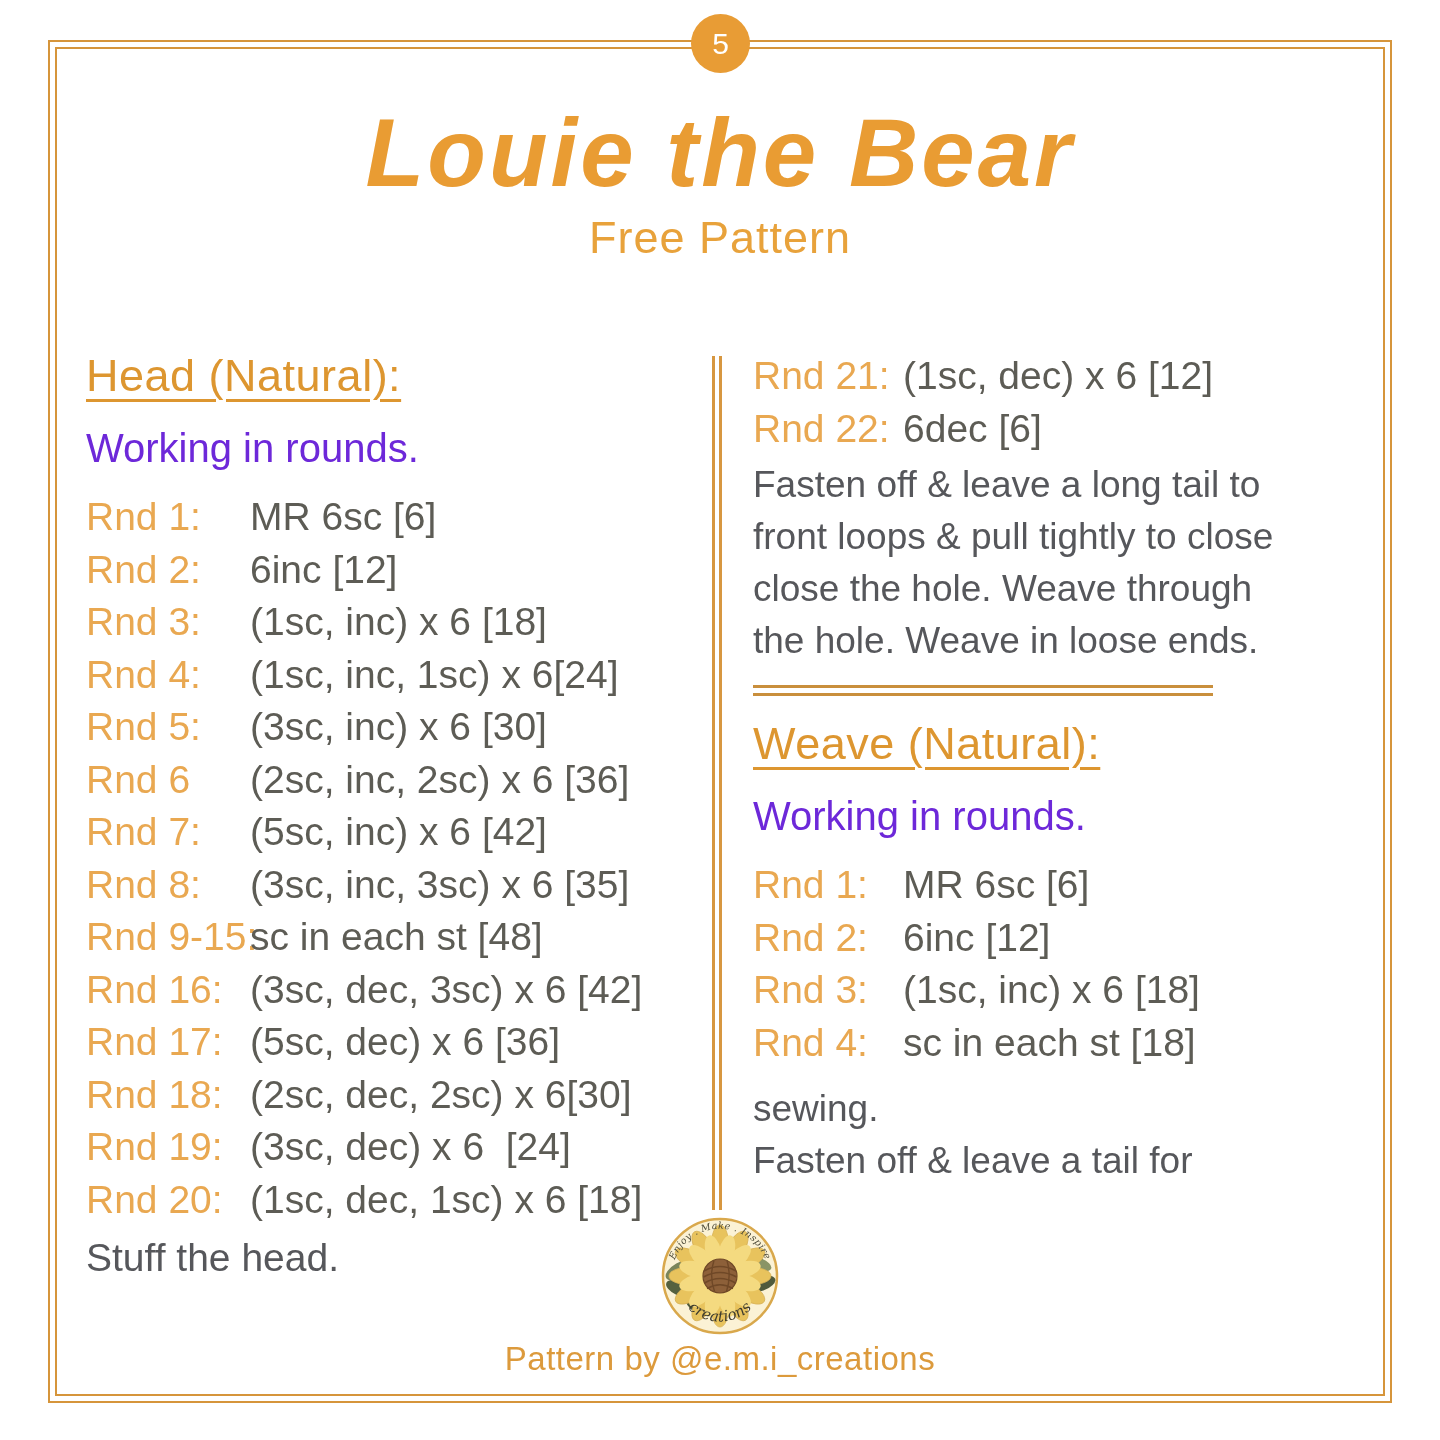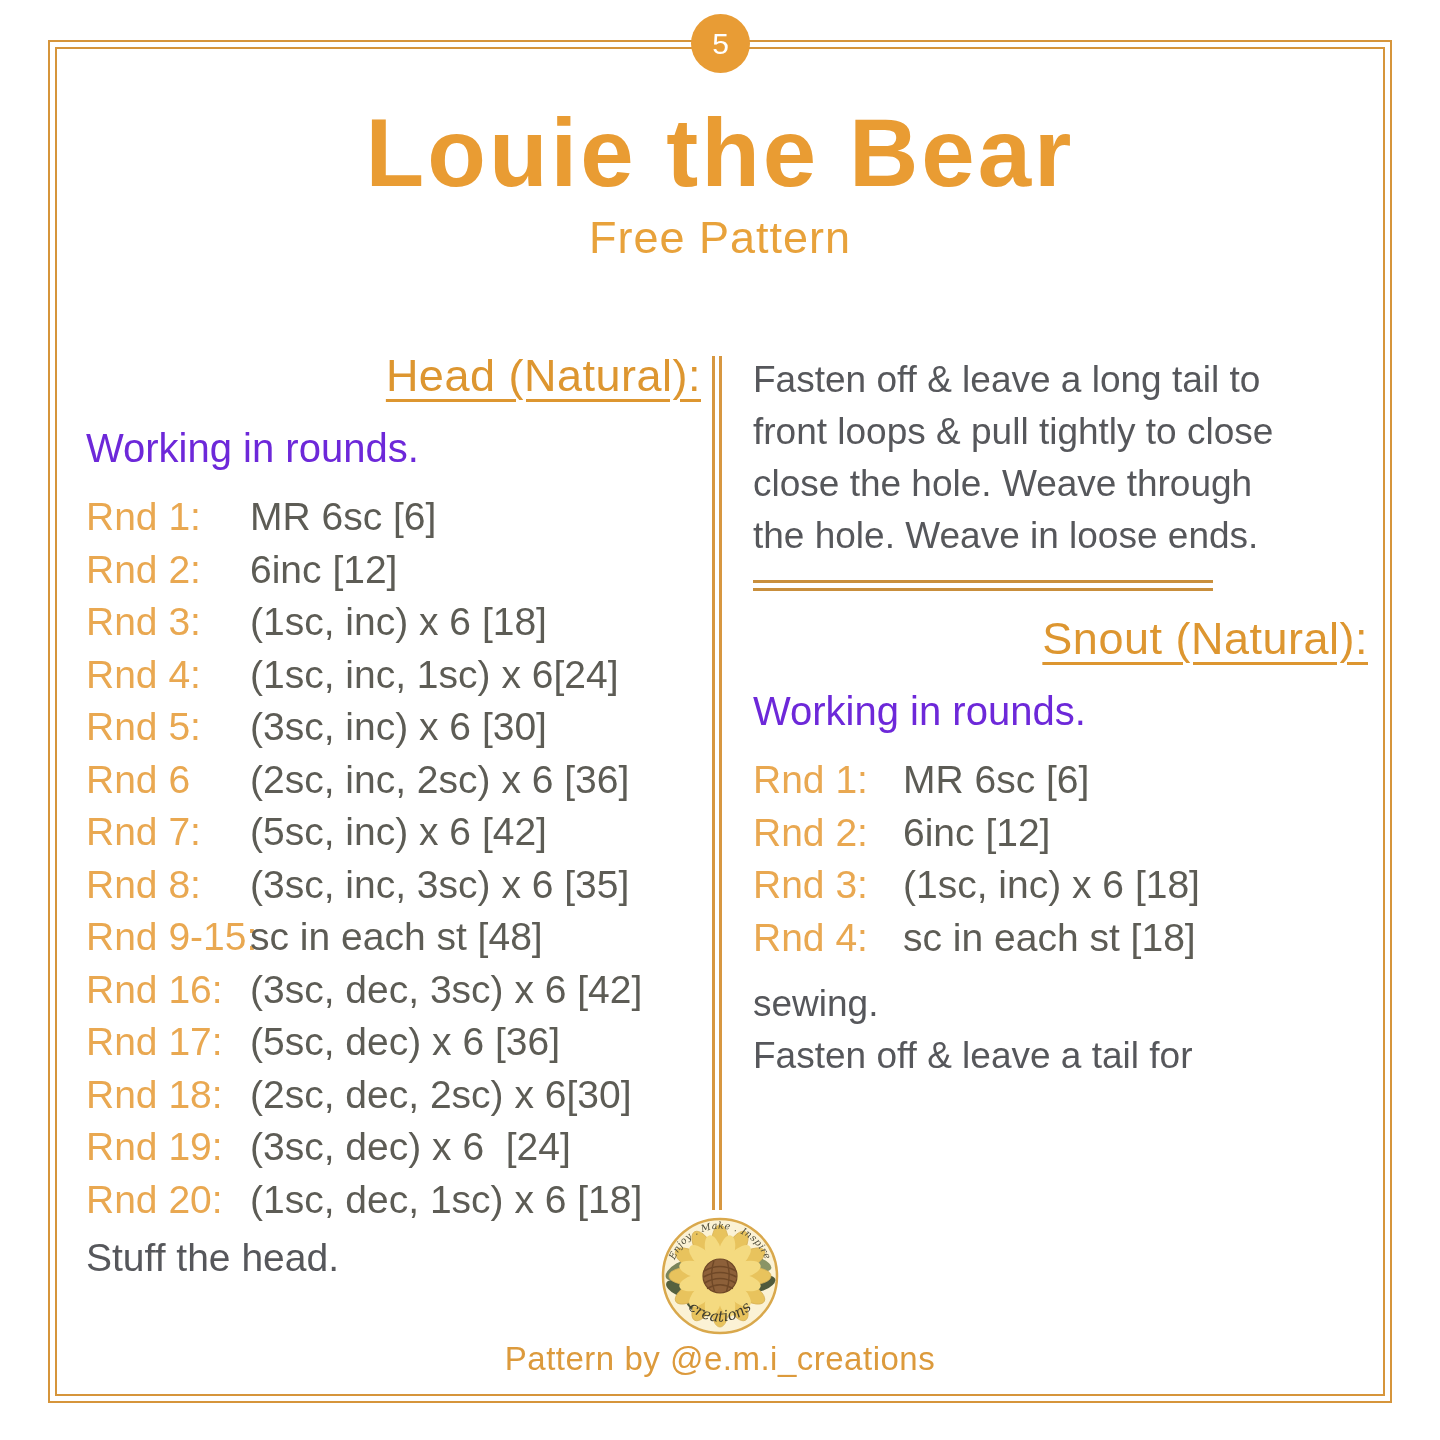--- a/index.html
+++ b/index.html
@@ -23,40 +23,39 @@
   
   .page-badge{
     position:absolute;left:691px;top:14px;width:59px;height:59px;
     border-radius:50%;background:#E89C35;color:#ffffff;
     display:flex;align-items:center;justify-content:center;
     font-size:30px;z-index:3;
   }
   
   .header{position:absolute;top:100px;left:0;width:1440px;text-align:center;z-index:2;}
   .title{
-    font-size:96px;font-weight:bold;
+    font-size:96px;font-weight:bold;font-style:italic;
     color:#E99C33;letter-spacing:3px;line-height:1.1;
   }
   .subtitle{font-size:45px;color:#E8A23B;margin-top:6px;letter-spacing:1px;}
   
   .col-left{position:absolute;left:86px;top:350px;width:615px;}
   .col-right{position:absolute;left:753px;top:350px;width:615px;}
   .v-divider{
     position:absolute;left:712px;top:356px;height:854px;width:10px;
     border-left:3px solid #D79740;border-right:3px solid #D79740;
     box-sizing:border-box;
   }
   .section-heading{
     font-size:45px;font-weight:400;color:#DD9630;
     margin:0 0 24px 0;
     text-decoration:underline;
     text-decoration-thickness:3px;
     text-underline-offset:8px;
     letter-spacing:0.5px;
-    text-align:right;
   }
   .intro{font-size:40px;color:#6d28d9;margin:0 0 20px 0;}
   .round-row{line-height:52.5px;font-size:39px;white-space:nowrap;}
   .rnd-label{display:inline-block;width:164px;color:#E9A851;}
   .col-right .rnd-label{width:150px;}
   .rnd-instr{color:#5D5C55;white-space:pre;}
   .outro{font-size:39px;color:#56575B;margin:6px 0 8px 0;line-height:52px;}
   .note{font-size:37px;color:#56575B;margin:4px 0 0 0;line-height:52px;}
   .h-divider{
     width:460px;height:11px;box-sizing:border-box;
@@ -105,31 +104,35 @@
     <div class="round-row"><span class="rnd-label">Rnd 19:</span><span class="rnd-instr">(3sc, dec) x 6  [24]</span></div>
     <div class="round-row"><span class="rnd-label">Rnd 20:</span><span class="rnd-instr">(1sc, dec, 1sc) x 6 [18]</span></div>
   </div>
 
   <p class="outro">Stuff the head.</p>
 </section>
 
 <div class="v-divider"></div>
 
 <section class="col-right">
+  <div>
+    <div class="round-row"><span class="rnd-label">Rnd 21:</span><span class="rnd-instr">(1sc, dec) x 6 [12]</span></div>
+    <div class="round-row"><span class="rnd-label">Rnd 22:</span><span class="rnd-instr">6dec [6]</span></div>
+  </div>
 
   <div class="note">
     <div>Fasten off &amp; leave a long tail to</div>
     <div>front loops &amp; pull tightly to close</div>
     <div>close the hole. Weave through</div>
     <div>the hole. Weave in loose ends.</div>
   </div>
 
   <div class="h-divider"></div>
 
-  <h2 class="section-heading">Snout (Natural):</h2>
+  <h2 class="section-heading">Weave (Natural):</h2>
   <p class="intro">Working in rounds.</p>
 
   <div>
     <div class="round-row"><span class="rnd-label">Rnd 1:</span><span class="rnd-instr">MR 6sc [6]</span></div>
     <div class="round-row"><span class="rnd-label">Rnd 2:</span><span class="rnd-instr">6inc [12]</span></div>
     <div class="round-row"><span class="rnd-label">Rnd 3:</span><span class="rnd-instr">(1sc, inc) x 6 [18]</span></div>
     <div class="round-row"><span class="rnd-label">Rnd 4:</span><span class="rnd-instr">sc in each st [18]</span></div>
   </div>
 
   <div class="note" style="margin-top:14px;">

